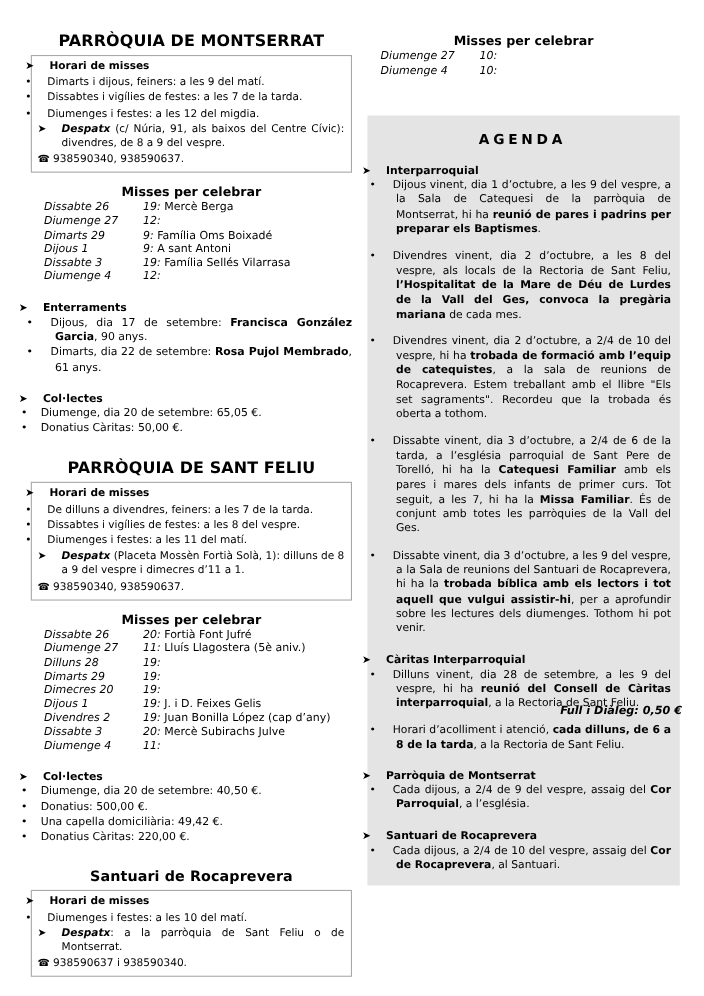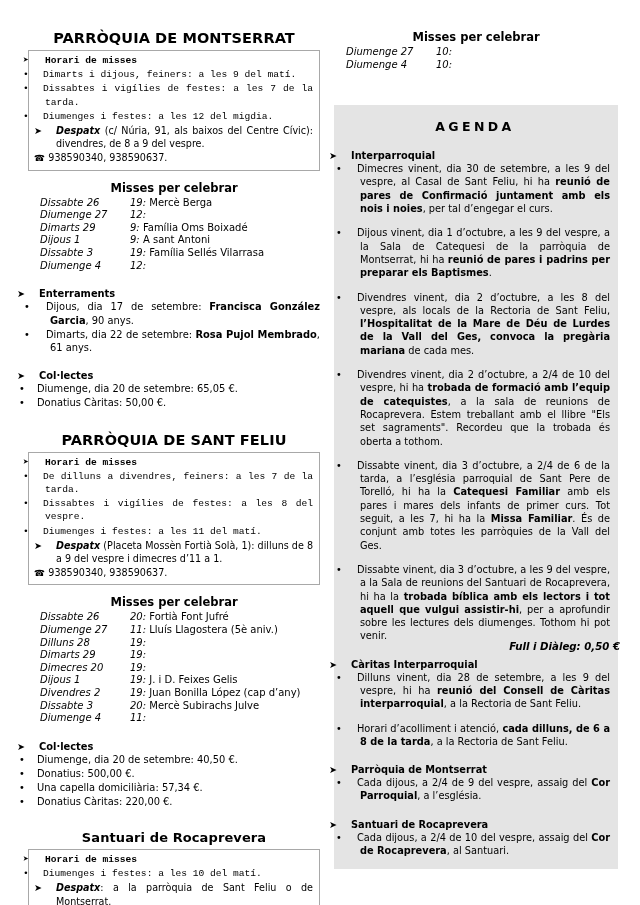--- a/index.html
+++ b/index.html
@@ -61,21 +61,20 @@
     display: inline-block;
     width: 11px;
   }
   .bl {
     display: inline-block;
     width: 9px;
   }
   .ind {
     padding-left: 11px;
     text-indent: -11px;
-    font-family: Liberation Mono, monospace;
   }
   .ind2 {
     padding-left: 22px;
     text-indent: -11px;
   }
   .bold { font-weight: bold; }
   .bolditalic { font-weight: bold; font-style: italic; }
   .phone-ico { font-size: 9px; }
 
   
@@ -318,21 +317,21 @@
         <p class="sec-head">
           <span class="mk">➤</span><span>Col·lectes</span>
         </p>
         <p class="sec-line">
           <span class="bl">•</span><span>Diumenge, dia 20 de setembre: 40,50 €.</span>
         </p>
         <p class="sec-line">
           <span class="bl">•</span><span>Donatius: 500,00 €.</span>
         </p>
         <p class="sec-line">
-          <span class="bl">•</span><span>Una capella domiciliària: 57,34 €.</span>
+          <span class="bl">•</span><span>Una capella domiciliària: 49,42 €.</span>
         </p>
         <p class="sec-line">
           <span class="bl">•</span><span>Donatius Càritas: 220,00 €.</span>
         </p>
       </div>
 
       <h1 class="parish-title small" style="margin-top:22px">Santuari de Rocaprevera</h1>
       <div class="infobox">
         <p class="ln ind">
           <span class="mk">➤</span><span class="bold">Horari de misses</span>
@@ -363,21 +362,20 @@
               <td class="ev"><span>10:</span></td>
             </tr>
           </tbody>
       </table>
 
       <div class="agenda" style="margin-top:34px">
         <h2>AGENDA</h2>
         <div id="agenda-groups">
             <div class="ag-group">
               <p class="ag-head"><span class="mk">➤</span><span>Interparroquial</span></p>
-              <p class="ag-item"><span class="bl">•</span><span>Dimecres vinent, dia 30 de setembre, a les 9 del vespre, al Casal de Sant Feliu, hi ha </span><span class="bold">reunió de pares de Confirmació juntament amb els nois i noies</span><span>, per tal d’engegar el curs.</span></p>
               <p class="ag-item"><span class="bl">•</span><span>Dijous vinent, dia 1 d’octubre, a les 9 del vespre, a la Sala de Catequesi de la parròquia de Montserrat, hi ha </span><span class="bold">reunió de pares i padrins per preparar els Baptismes</span><span>.</span></p>
               <p class="ag-item"><span class="bl">•</span><span>Divendres vinent, dia 2 d’octubre, a les 8 del vespre, als locals de la Rectoria de Sant Feliu, </span><span class="bold">l’Hospitalitat de la Mare de Déu de Lurdes de la Vall del Ges, convoca la pregària mariana</span><span> de cada mes.</span></p>
               <p class="ag-item"><span class="bl">•</span><span>Divendres vinent, dia 2 d’octubre, a 2/4 de 10 del vespre, hi ha </span><span class="bold">trobada de formació amb l’equip de catequistes</span><span>, a la sala de reunions de Rocaprevera. Estem treballant amb el llibre "Els set sagraments". Recordeu que la trobada és oberta a tothom.</span></p>
               <p class="ag-item"><span class="bl">•</span><span>Dissabte vinent, dia 3 d’octubre, a 2/4 de 6 de la tarda, a l’església parroquial de Sant Pere de Torelló, hi ha la </span><span class="bold">Catequesi Familiar</span><span> amb els pares i mares dels infants de primer curs. Tot seguit, a les 7, hi ha la </span><span class="bold">Missa Familiar</span><span>. És de conjunt amb totes les parròquies de la Vall del Ges.</span></p>
               <p class="ag-item"><span class="bl">•</span><span>Dissabte vinent, dia 3 d’octubre, a les 9 del vespre, a la Sala de reunions del Santuari de Rocaprevera, hi ha la </span><span class="bold">trobada bíblica amb els lectors i tot aquell que vulgui assistir-hi</span><span>, per a aprofundir sobre les lectures dels diumenges. Tothom hi pot venir.</span></p>
             </div>
             <div class="ag-group">
               <p class="ag-head"><span class="mk">➤</span><span>Càritas Interparroquial</span></p>
               <p class="ag-item"><span class="bl">•</span><span>Dilluns vinent, dia 28 de setembre, a les 9 del vespre, hi ha </span><span class="bold">reunió del Consell de Càritas interparroquial</span><span>, a la Rectoria de Sant Feliu.</span></p>
               <p class="ag-item"><span class="bl">•</span><span>Horari d’acolliment i atenció, </span><span class="bold">cada dilluns, de 6 a 8 de la tarda</span><span>, a la Rectoria de Sant Feliu.</span></p>

